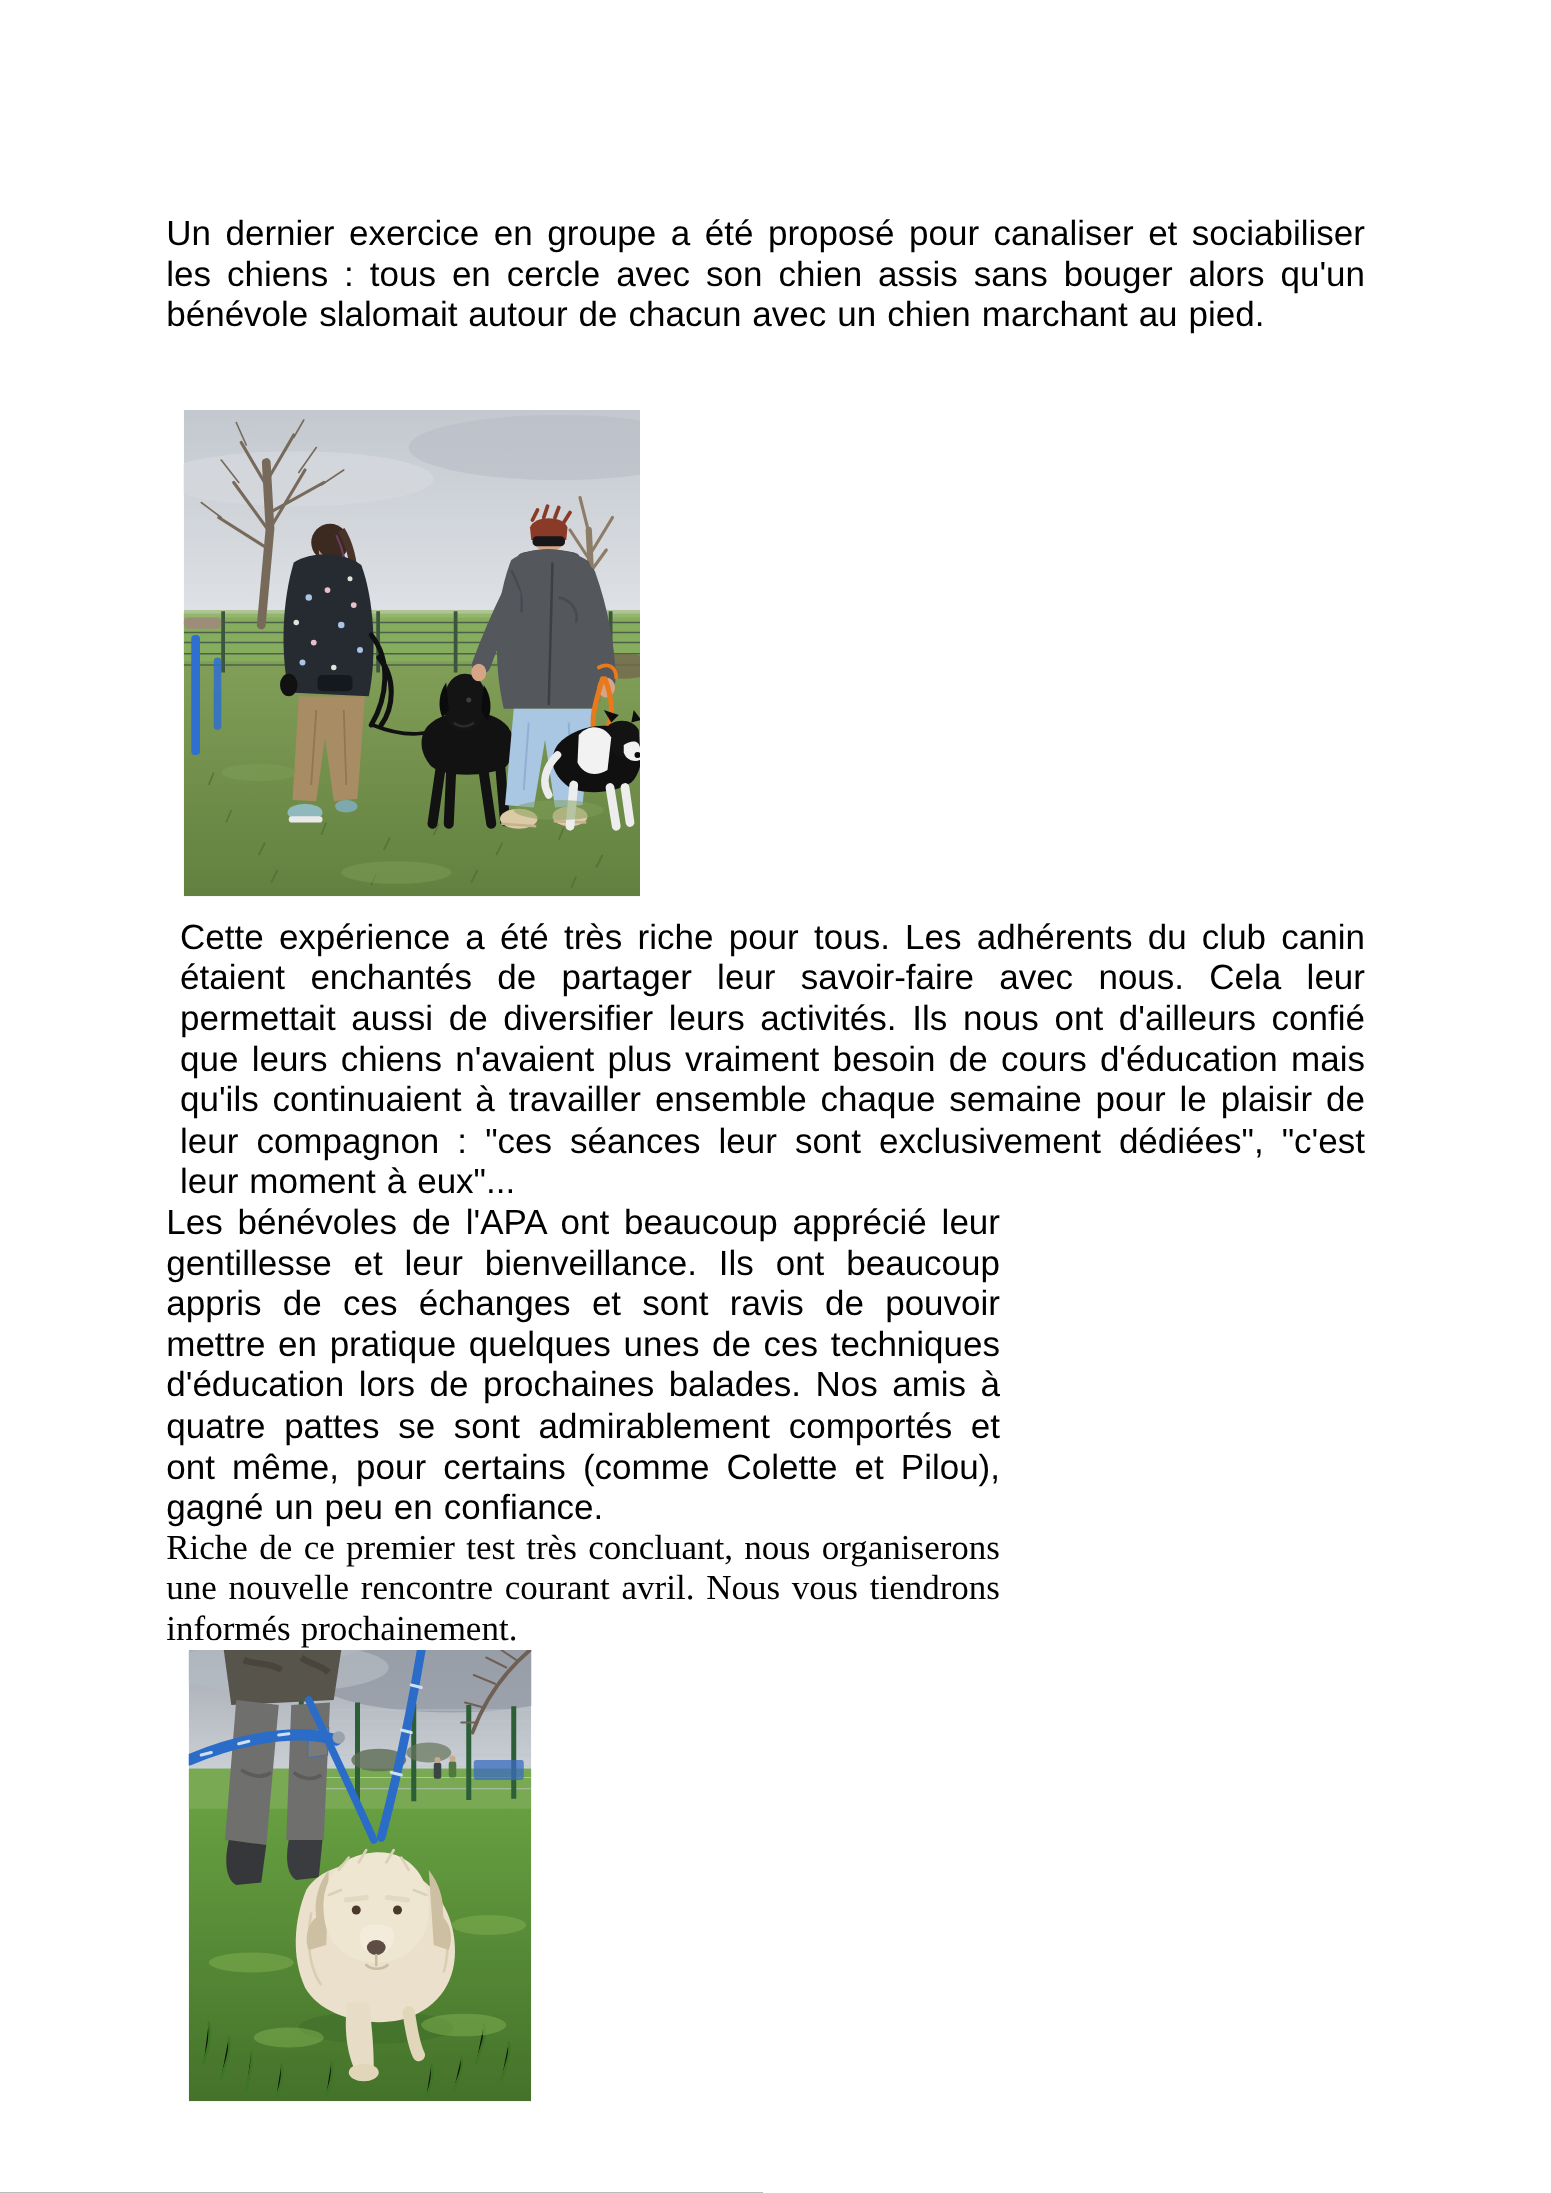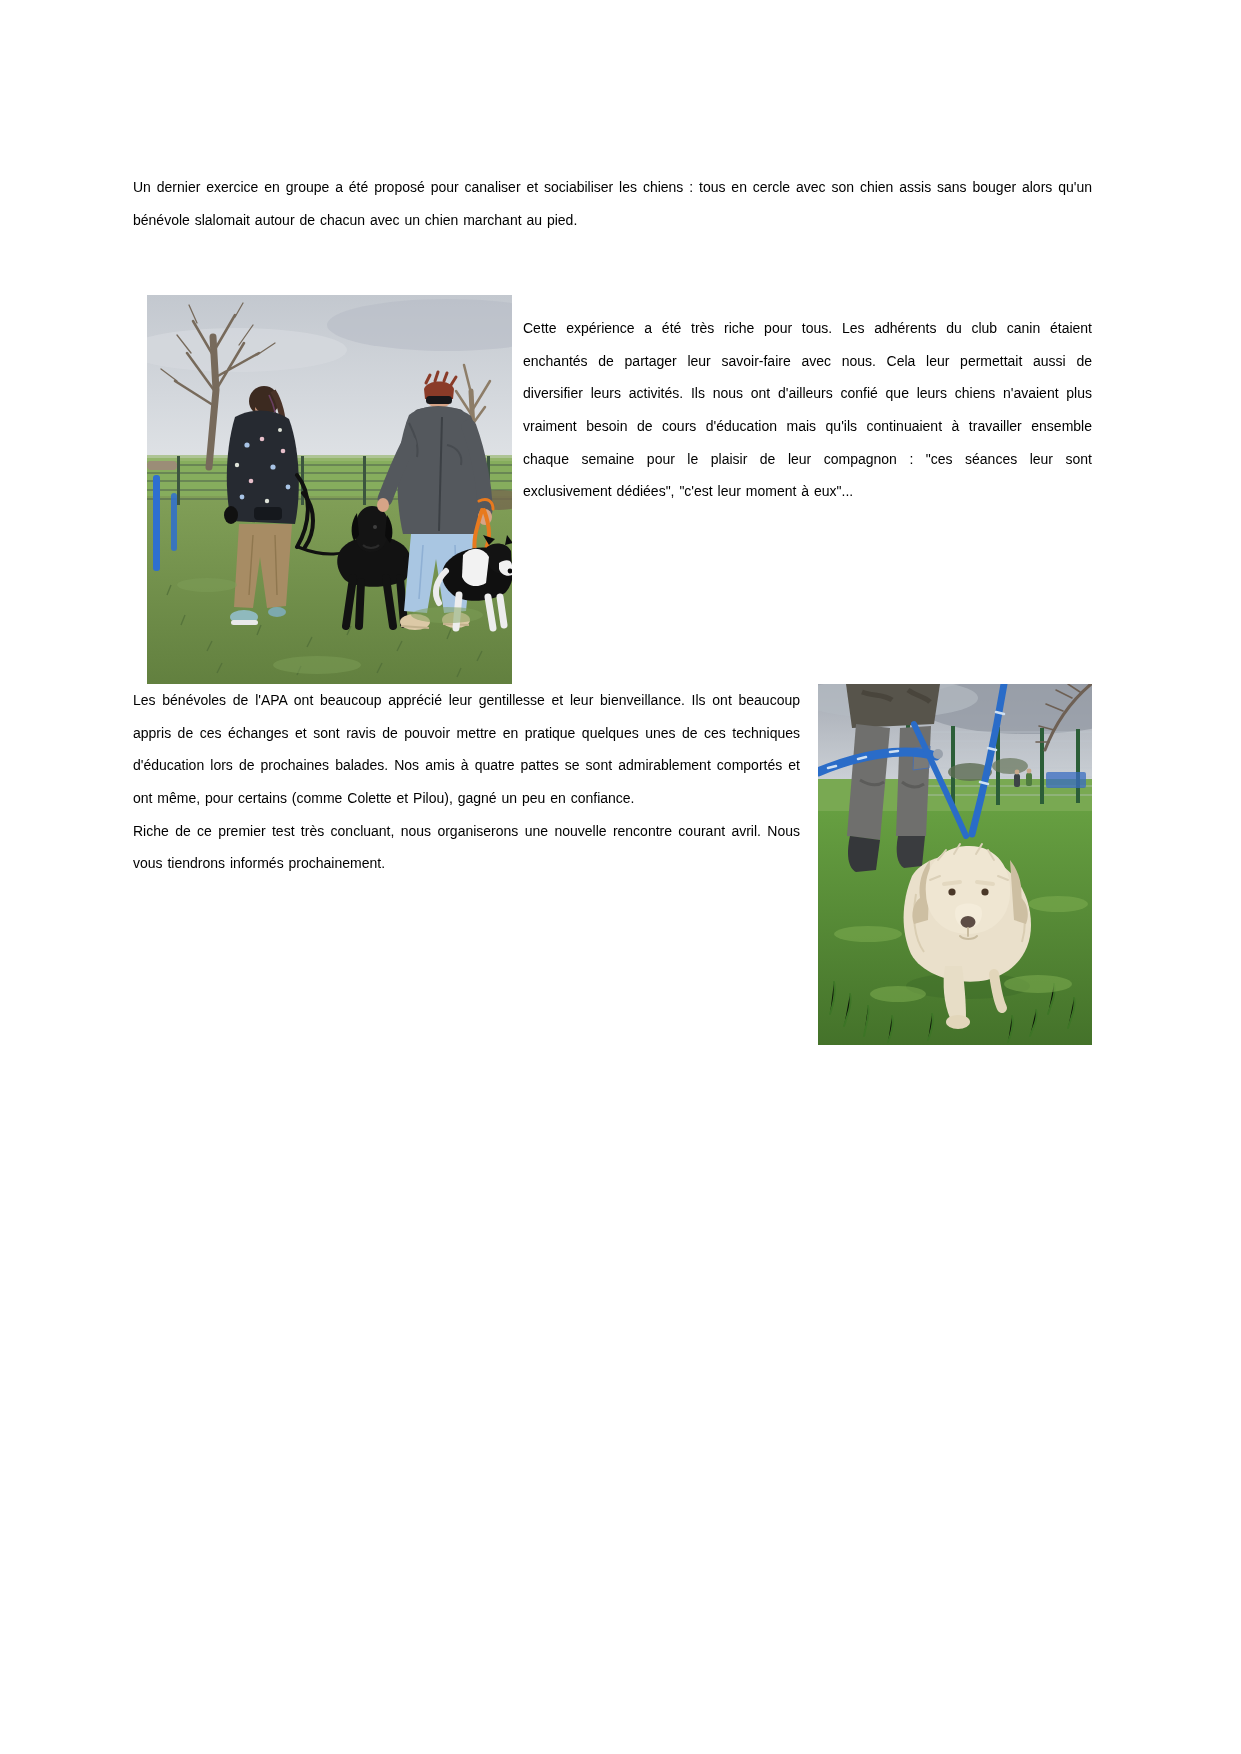--- a/index.html
+++ b/index.html
@@ -2,44 +2,44 @@
 <html><head>
 <meta charset="utf-8">
 <style>
   html,body{margin:0;padding:0;background:#888;}
   .page{
     position:relative;
     width:1241px;height:1754px;
     background:#ffffff;
     margin:0 auto;
     font-family:"Liberation Sans","DejaVu Sans",sans-serif;
-    font-size:14px;
+    font-size:28px;
     line-height:32.6px;
     color:#000000;
     overflow:hidden;
   }
   .content{
     position:absolute;
     left:133px;top:171px;
     width:959px;
   }
   .content p{
     margin:0;
     text-align:justify;
     word-spacing:1px;
   }
-  .row{display:flex;align-items:flex-start;}
+  .row{display:flex;align-items:flex-start;flex-direction:column;}
   .row1{margin-top:59px;}
   .row2{}
   figure{margin:0;padding:0;flex:none;}
   .photo1{margin-left:14px;width:365px;height:389px;}
   .photo2{margin-left:18px;width:274px;height:361px;}
   .col1{flex:1;padding:17px 0 0 11px;}
   .col2{width:667px;flex:none;}
-  .para-next{margin-top:30px;}
+  .para-next{margin-top:30px;font-family:Liberation Serif, serif;}
   svg{display:block;}
 </style>
 </head>
 <body>
 
 <div class="page">
   <div class="content">
 
     <p>Un dernier exercice en groupe a été proposé pour canaliser et sociabiliser les chiens : tous en cercle avec son chien assis sans bouger alors qu'un bénévole slalomait autour de chacun avec un chien marchant au pied.</p>
 

